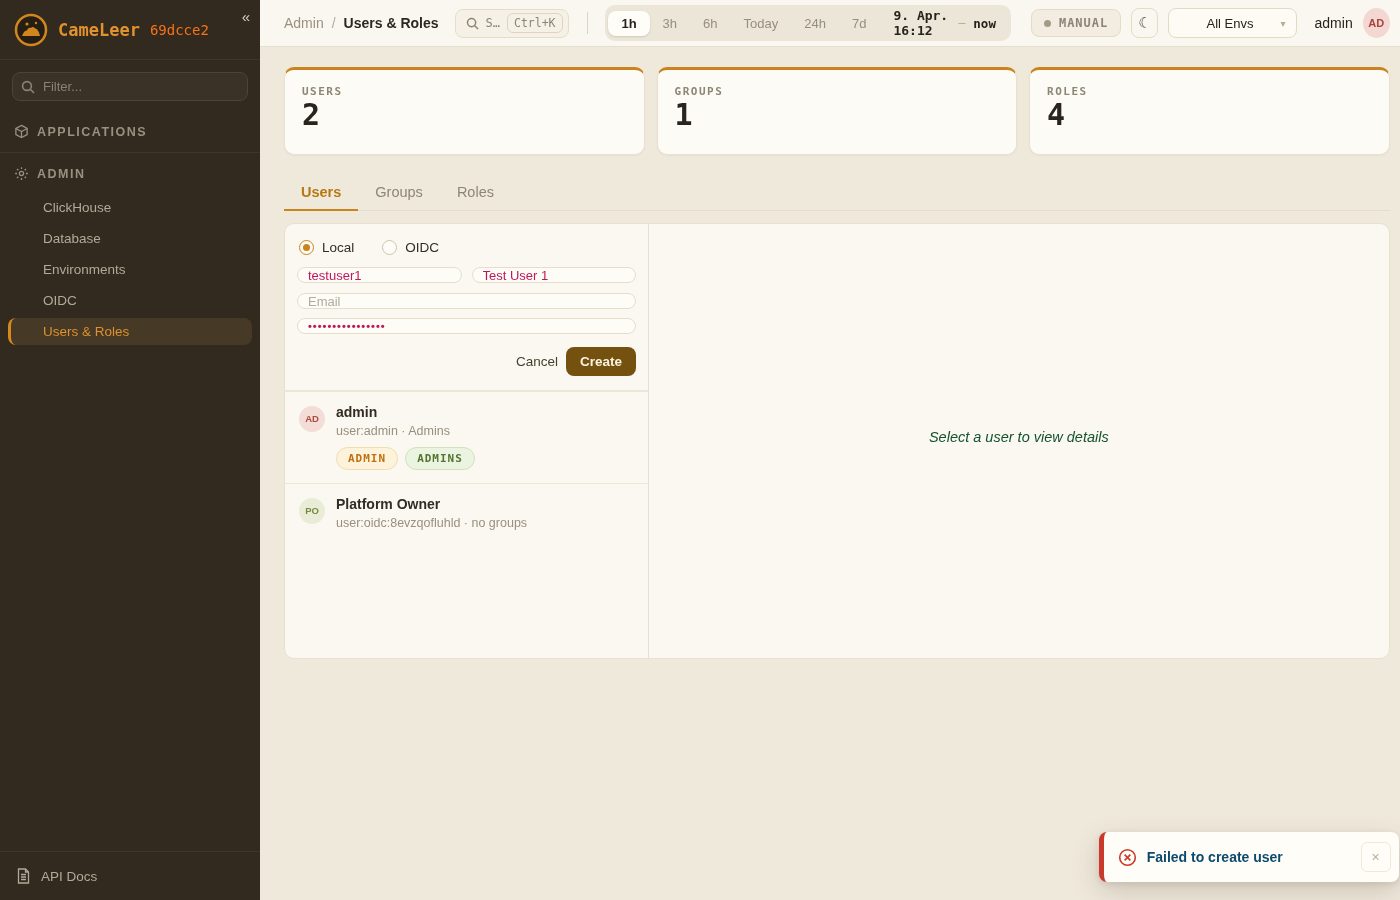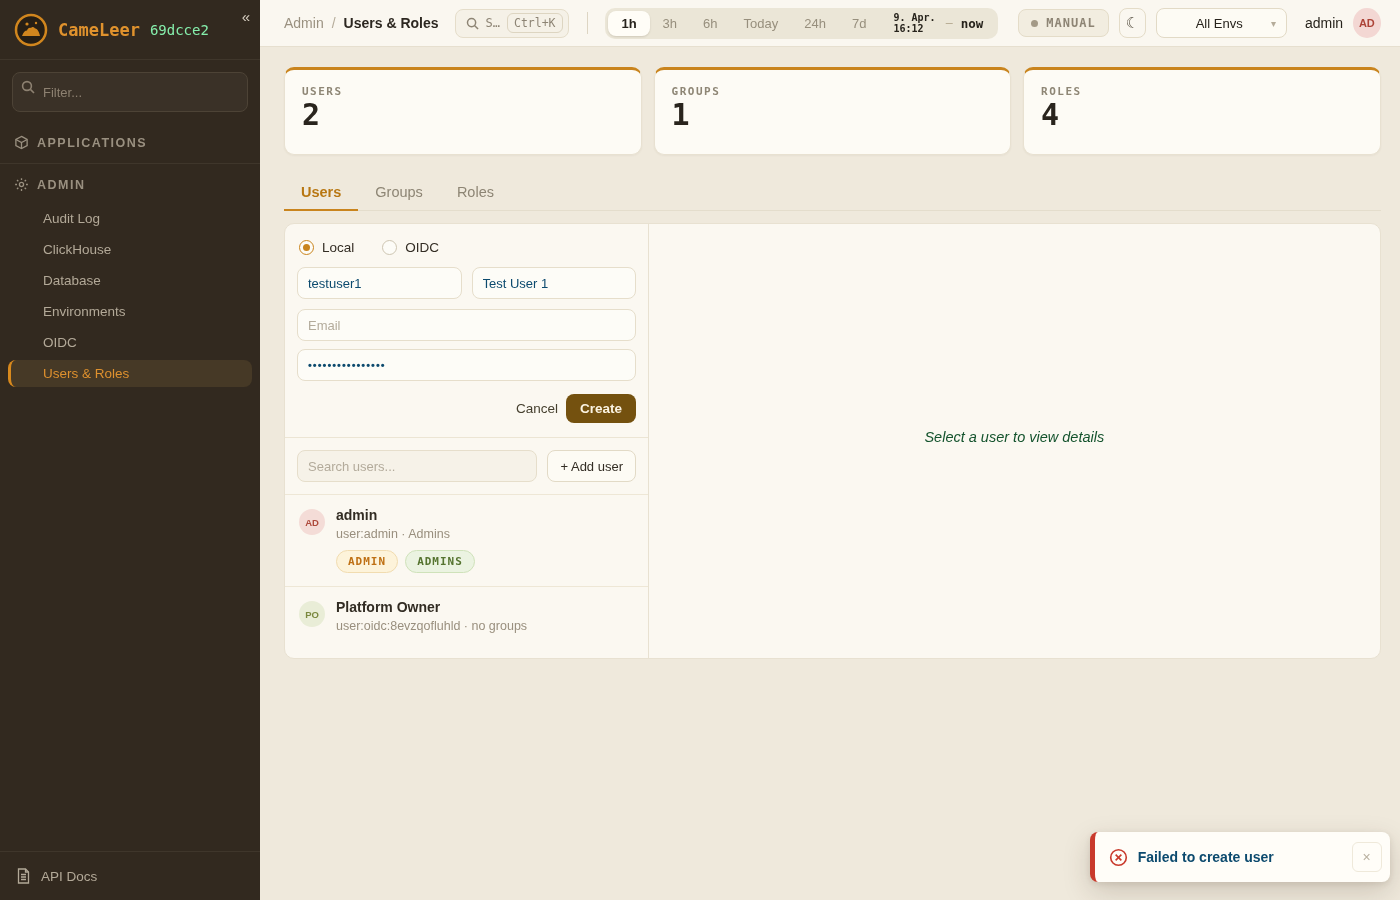--- a/index.html
+++ b/index.html
@@ -6,25 +6,25 @@
   html,body { width:1400px; height:900px; overflow:hidden; }
   body { font-family:"Liberation Sans", sans-serif; background:#efe9dc; }
 
   .app { display:flex; width:1400px; height:900px; }
 
   
   .sidebar { width:260px; flex-shrink:0; background:#32291f; color:#a99f8f; display:flex; flex-direction:column; }
   .logo-row { height:60px; display:flex; align-items:center; gap:10px; padding:0 14px; position:relative; border-bottom:1px solid #3f362b; }
   .logo-badge { width:34px; height:34px; flex-shrink:0; }
   .brand { font-family:"DejaVu Sans Mono", monospace; font-weight:700; font-size:17px; color:#e0922d; }
-  .brand-suffix { font-family:"DejaVu Sans Mono", monospace; font-size:14px; color:#86efac; }
+  .brand-suffix { font-family:"DejaVu Sans Mono", monospace; font-size:14px; color:#f97316; }
   .collapse-btn { position:absolute; right:10px; top:8px; color:#d6cec0; font-size:15px; cursor:pointer; background:none; border:none; }
   .filter-wrap { margin:12px; position:relative; }
   .filter-wrap svg { position:absolute; left:9px; top:8px; }
-  .filter-input { width:100%; height:40px; background:#3a3127; border:1px solid #4d4336; border-radius:8px; color:#cfc6b6; padding:0 10px 0 30px; font-size:13px; }
+  .filter-input { width:100%; height:29px; background:#3a3127; border:1px solid #4d4336; border-radius:8px; color:#cfc6b6; padding:0 10px 0 30px; font-size:13px; }
   .filter-input::placeholder { color:#8d8171; }
   .section-header { display:flex; align-items:center; gap:8px; padding:11px 14px; font-size:12.5px; font-weight:700; letter-spacing:1.5px; color:#9a9080; }
   .sidebar-divider { border:none; border-top:1px solid #3f362b; margin:2px 0; }
   .nav-list { display:flex; flex-direction:column; }
   .nav-item { display:block; margin:2px 8px; padding:6px 12px 6px 32px; font-size:13.5px; color:#b3a998; border-radius:8px; border-left:3px solid transparent; cursor:pointer; text-decoration:none; }
   .nav-item.active { background:#463926; color:#df912e; border-left:3px solid #d8891d; }
   .sidebar-footer { margin-top:auto; border-top:1px solid #3f362b; padding:16px 16px; display:flex; align-items:center; gap:10px; font-size:13.5px; color:#b3a998; cursor:pointer; }
 
   
   .main { flex:1; display:flex; flex-direction:column; background:#efe9dc; position:relative; }
@@ -33,21 +33,21 @@
   .crumb-parent { color:#9a9180; }
   .crumb-sep { color:#b5ac9a; }
   .crumb-current { color:#2c2720; font-weight:700; }
   .global-search { display:flex; align-items:center; gap:7px; height:29px; border:1px solid #e5ddca; background:#f5f1e7; border-radius:8px; padding:0 5px 0 10px; margin-left:6px; cursor:pointer; }
   .gs-text { font-family:"DejaVu Sans Mono", monospace; font-size:12px; color:#8d8474; }
   .gs-kbd { font-family:"DejaVu Sans Mono", monospace; font-size:11.5px; color:#8d8474; border:1px solid #ddd5c1; border-radius:6px; padding:2px 6px; background:#f5f1e7; }
   .vdivider { width:1px; height:22px; background:#ddd5c3; margin:0 8px; }
   .time-group { display:flex; align-items:center; background:#ebe6d7; border-radius:10px; padding:3px; }
   .range-btn { font-size:13px; color:#978f7d; padding:5px 13px; border-radius:8px; border:none; background:none; cursor:pointer; }
   .range-btn.active { background:#fffdf7; color:#27231c; font-weight:700; box-shadow:0 1px 2px rgba(60,50,30,.15); }
-  .time-text { font-family:"DejaVu Sans Mono", monospace; font-size:10px; font-weight:700; color:#27231c; padding:0 8px 0 14px; cursor:pointer; }
+  .time-text { font-family:"DejaVu Sans Mono", monospace; font-size:13px; font-weight:700; color:#27231c; padding:0 8px 0 14px; cursor:pointer; }
   .time-dash { color:#b3a78e; font-size:12.5px; }
   .time-now { font-family:"DejaVu Sans Mono", monospace; font-size:12.5px; font-weight:700; color:#27231c; padding:0 12px 0 8px; cursor:pointer; }
   .spacer { margin-left:auto; }
   .manual-pill { display:flex; align-items:center; gap:8px; border:1px solid #e4dcc8; background:#f2ede0; border-radius:8px; padding:6px 12px; font-family:"DejaVu Sans Mono", monospace; font-size:12px; font-weight:700; letter-spacing:1px; color:#8d8474; cursor:pointer; }
   .manual-dot { width:7px; height:7px; border-radius:50%; background:#a49a87; }
   .moon-btn { width:30px; height:30px; border:1px solid #e4dcc8; border-radius:8px; background:transparent; color:#5f584a; font-size:15px; display:flex; align-items:center; justify-content:center; cursor:pointer; }
   .env-select { display:flex; align-items:center; width:140px; height:30px; border:1px solid #e2dac6; background:#fdfbf4; border-radius:8px; padding:0 10px; font-size:13px; color:#27231c; cursor:pointer; }
   .env-label { flex:1; text-align:center; }
   .env-caret { color:#b5ac9a; font-size:10px; }
   .header-user { font-size:14px; color:#27231c; margin-left:8px; }
@@ -68,21 +68,21 @@
 
   
   .panel { margin-top:12px; height:436px; display:flex; background:#fbf8f1; border:1px solid #e8e1d1; border-radius:10px; overflow:hidden; }
   .panel-left { width:364px; flex-shrink:0; border-right:1px solid #e8e1d1; display:flex; flex-direction:column; }
   .create-form { padding:12px 12px 14px; border-bottom:1px solid #ece5d4; }
   .radio-row { display:flex; align-items:center; gap:28px; padding:4px 2px 2px; }
   .radio-opt { display:flex; align-items:center; gap:8px; font-size:13.5px; color:#332d24; cursor:pointer; }
   .radio-circle { width:15px; height:15px; border-radius:50%; border:1.5px solid #cdc5b1; background:#fdfcf7; display:inline-flex; align-items:center; justify-content:center; }
   .radio-circle.checked { border:1.5px solid #c9841d; }
   .radio-circle.checked::after { content:""; width:7px; height:7px; border-radius:50%; background:#c9841d; }
-  .field { width:100%; height:32px; border:1px solid #e6decb; border-radius:8px; background:#fdfcf7; padding:0 10px; font-size:13px; color:#0c4a6e; font-family:"Liberation Sans", sans-serif; }
+  .field { width:100%; height:16px; border:1px solid #e6decb; border-radius:8px; background:#fdfcf7; padding:0 10px; font-size:13px; color:#be185d; font-family:"Liberation Sans", sans-serif; }
   .field::placeholder { color:#b3ab9b; }
   .two-col { display:flex; gap:10px; margin-top:10px; }
   .two-col .field { flex:1; min-width:0; }
   .mt8 { margin-top:8px; }
   .pw-field { letter-spacing:1px; font-weight:700; font-size:11px; }
   .form-actions { display:flex; justify-content:flex-end; align-items:center; gap:8px; margin-top:13px; }
   .btn-cancel { border:none; background:none; font-size:13.5px; color:#46402f; cursor:pointer; }
   .btn-create { border:none; background:#74510f; color:#fbf3e2; font-weight:700; font-size:13.5px; padding:7px 14px; border-radius:8px; cursor:pointer; }
 
   .search-row { display:flex; gap:10px; padding:12px; }
@@ -149,21 +149,20 @@
     <hr class="sidebar-divider">
     <div class="section-header">
       <svg width="15" height="15" viewBox="0 0 16 16" fill="none" stroke="#9a9080" stroke-width="1.4">
           <circle cx="8" cy="8" r="2.2"></circle>
           <path d="M8 1.2v2M8 12.8v2M1.2 8h2M12.8 8h2M3.2 3.2l1.4 1.4M11.4 11.4l1.4 1.4M12.8 3.2l-1.4 1.4M4.6 11.4l-1.4 1.4"></path>
         </svg>
       <span>ADMIN</span>
     </div>
 
     <nav class="nav-list">
-      <a class="nav-item">Audit Log</a>
       <a class="nav-item">ClickHouse</a>
       <a class="nav-item">Database</a>
       <a class="nav-item">Environments</a>
       <a class="nav-item">OIDC</a>
       <a class="nav-item active">Users &amp; Roles</a>
     </nav>
 
     <div class="sidebar-footer">
       <svg width="15" height="16" viewBox="0 0 14 16" fill="none" stroke="#b3a998" stroke-width="1.3">
           <path d="M2 1h7l3 3v11H2z"></path>
@@ -267,24 +266,20 @@
               <input class="field" value="Test User 1" style="">
             </div>
             <input class="field mt8" style="margin-top: 10px;" placeholder="Email">
             <input class="field mt8 pw-field" value="••••••••••••••••" style="">
             <div class="form-actions">
               <button class="btn-cancel">Cancel</button>
               <button class="btn-create">Create</button>
             </div>
           </div>
 
-          <div class="search-row">
-            <input class="field search-users" placeholder="Search users..." style="">
-            <button class="btn-add-user">+ Add user</button>
-          </div>
 
           <div class="user-list">
 
             <div class="user-row">
               <div class="avatar-sm avatar-admin">AD</div>
               <div class="user-info">
                 <div class="user-name">admin</div>
                 <div class="user-sub">user:admin · Admins</div>
                 <div class="badges-row">
                   <span class="badge badge-amber">ADMIN</span>

